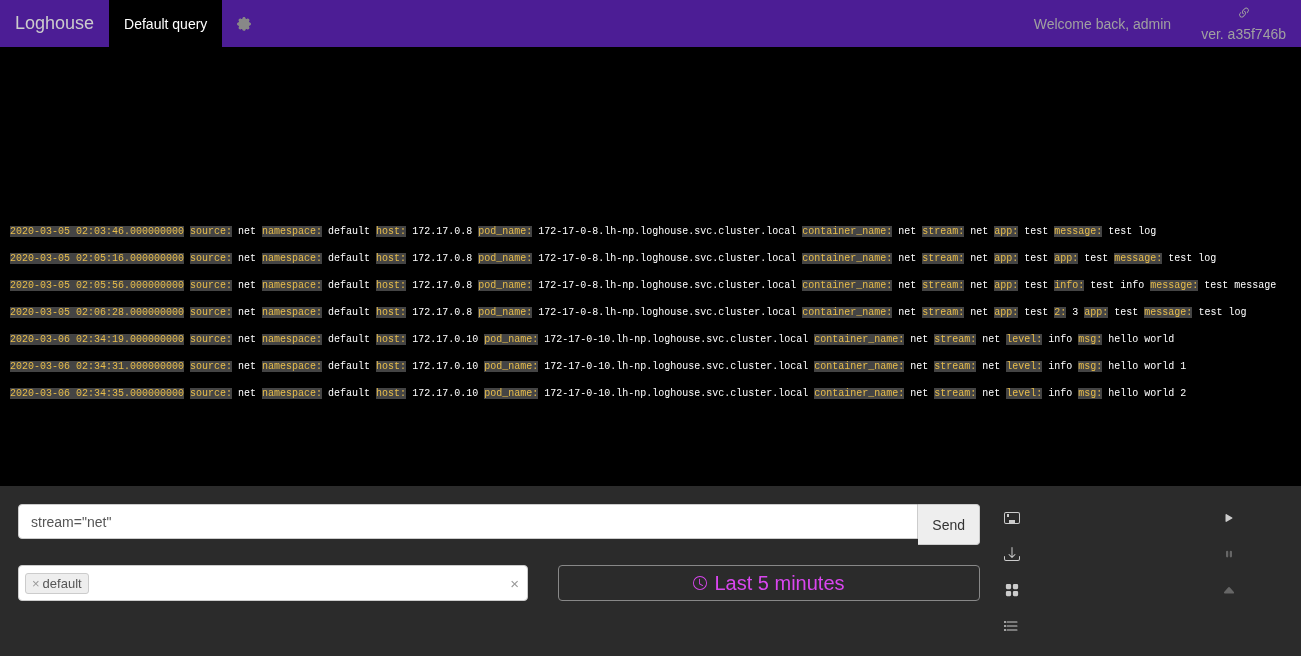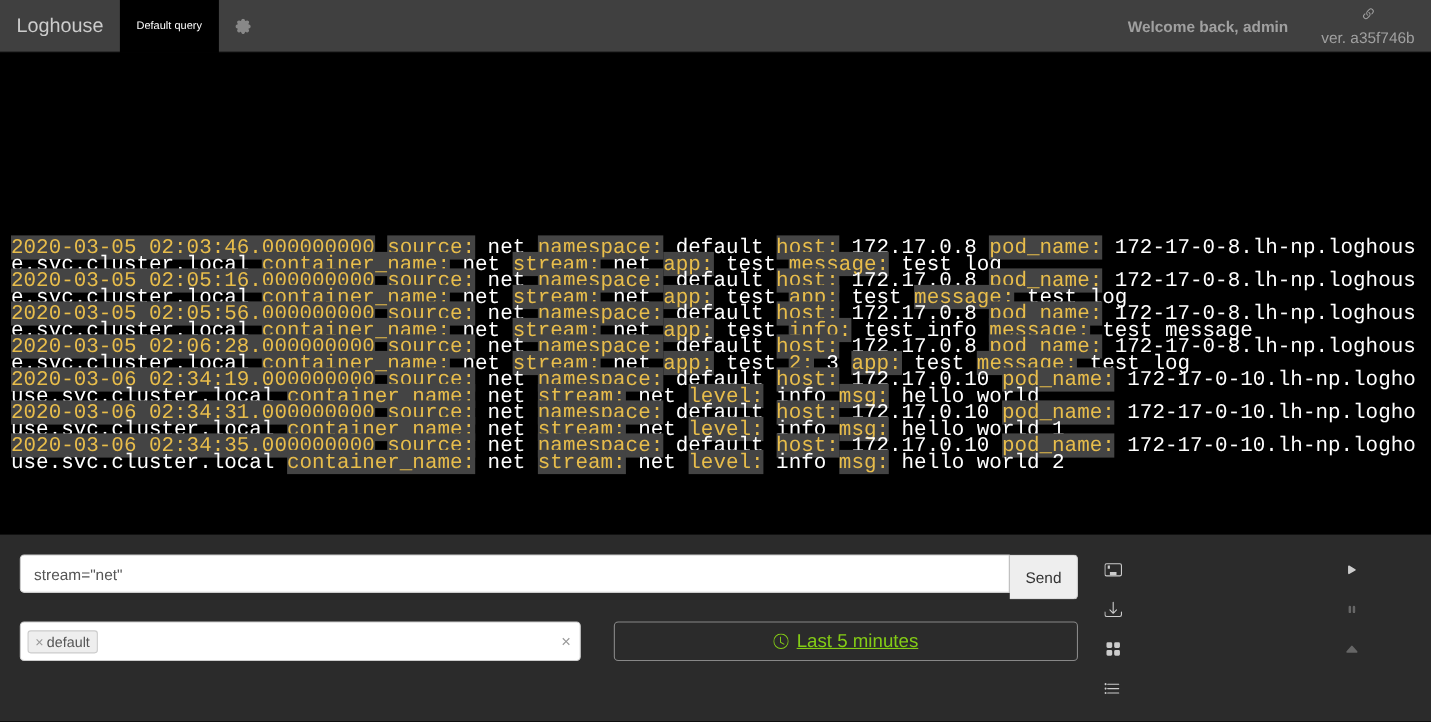--- a/index.html
+++ b/index.html
@@ -13,34 +13,34 @@
       color: #ccc;
       width: 1301px;
       height: 656px;
       overflow: hidden;
       position: relative;
     }
     .navbar {
       display: flex;
       align-items: center;
       height: 48px;
-      background: #404040;
+      background: #4c1d95;
       border-bottom: 1px solid #000;
     }
     .navbar-brand {
       color: #ccc;
       font-size: 18px;
       padding: 0 15px;
       height: 48px;
       display: flex;
       align-items: center;
     }
     .navbar-item {
       color: #ddd;
-      font-size: 10px;
+      font-size: 14px;
       padding: 0 15px;
       height: 48px;
       display: flex;
       align-items: center;
       cursor: pointer;
     }
     .navbar-item.active {
       background: #000;
       color: #fff;
     }
@@ -54,35 +54,34 @@
     }
     .navbar-right {
       margin-left: auto;
       display: flex;
       align-items: center;
     }
     .navbar-text {
       color: #a0a0a0;
       font-size: 14px;
       padding: 0 15px;
-      font-weight: bold;
     }
     .navbar-version {
       color: #a0a0a0;
       font-size: 14px;
       padding: 0 15px;
       display: flex;
       align-items: center;
       gap: 6px;
       flex-direction: column;
     }
     .log-area {
       font-family: Menlo, Monaco, Consolas, 'Courier New', monospace;
-      font-size: 19px;
-      line-height: 15px;
+      font-size: 10px;
+      line-height: 27px;
       padding: 170px 10px 10px 10px;
       color: #fff;
       height: calc(656px - 48px - 140px);
       overflow: hidden;
       white-space: normal;
       word-break: break-all;
     }
     .log-line {
       display: block;
       margin-bottom: 0;
@@ -178,28 +177,27 @@
       color: #999;
       font-size: 15px;
       cursor: pointer;
     }
     .time-btn {
       flex: 1;
       height: 36px;
       background: transparent;
       border: 1px solid #888;
       border-radius: 4px;
-      color: #84cc16;
-      font-size: 17px;
+      color: #d946ef;
+      font-size: 20px;
       display: flex;
       align-items: center;
       justify-content: center;
       gap: 7px;
       cursor: pointer;
-      text-decoration: underline;
     }
     .right-controls {
       display: grid;
       grid-template-columns: repeat(3, 1fr);
       grid-auto-rows: 34px;
       gap: 2px 40px;
       align-content: start;
     }
     .icon-btn {
       width: 28px;

